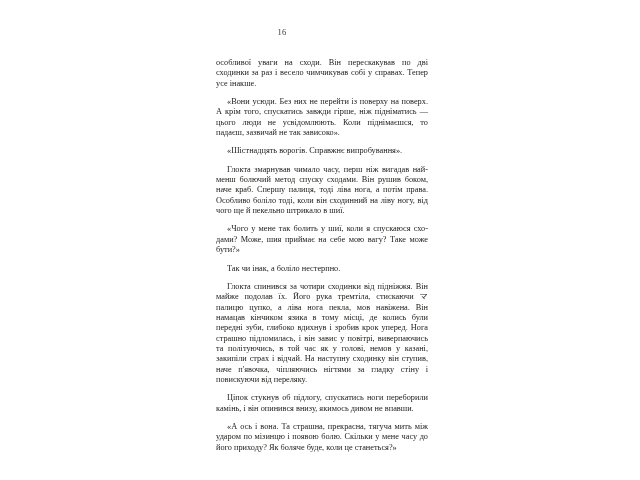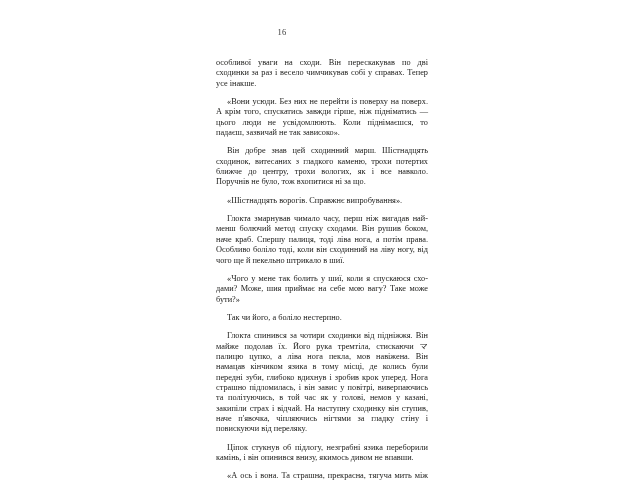--- a/index.html
+++ b/index.html
@@ -57,23 +57,22 @@
 </head>
 <body>
 
 <div class="page">
 
   <div class="folio">16</div>
 
   <div class="textblock">
     <p class="noindent">особливої уваги на сходи. Він перескакував по дві сходинки за раз і весело чимчикував собі у справах. Тепер усе інакше.</p>
     <p class="mono">«Вони усюди. Без них не перейти із поверху на поверх. А крім того, спускатись завжди гірше, ніж підніма­тись — цього люди не усвідомлюють. Коли піднімаєш­ся, то падаєш, зазвичай не так зависоко».</p>
-    <p>Він добре знав цей сходинний марш. Шістнадцять сходинок, витесаних з гладкого каменю, трохи потертих ближче до центру, трохи вологих, як і все навколо. Поручнів не було, тож вхопитися ні за що.</p>
     <p class="mono">«Шістнадцять ворогів. Справжнє випробування».</p>
     <p>Глокта змарнував чимало часу, перш ніж вигадав най­менш болючий метод спуску сходами. Він рушив боком, наче краб. Спершу палиця, тоді ліва нога, а потім права. Особливо боліло тоді, коли він сходинний на ліву ногу, від чого ще й пекельно штрикало в шиї.</p>
     <p class="mono">«Чого у мене так болить у шиї, коли я спускаюся схо­дами? Може, шия приймає на себе мою вагу? Таке може бути?»</p>
-    <p>Так чи його, а боліло нестерпно.</p>
+    <p>Так чи інак, а боліло нестерпно.</p>
     <p>Глокта спинився за чотири сходинки від підніжжя. Він майже подолав їх. Його рука тремтіла, стискаючи マ палицю цупко, а ліва нога пекла, мов навіжена. Він намацав кінчиком язика в тому місці, де колись були передні зуби, глибоко вдих­нув і зробив крок уперед. Нога страшно підломилась, і він завис у повітрі, виверпаючись та політуючись, в той час як у голові, немов у казані, закипіли страх і відчай. На наступну сходинку він ступив, наче п'явочка, чіпляючись нігтями за гладку стіну і повискуючи від переляку.</p>
-    <p>Ціпок стукнув об підлогу, незграбні язика переборили ка­мінь, і він опинився внизу, якимось дивом не впавши.</p>
+    <p>Ціпок стукнув об підлогу, спускатись ноги переборили ка­мінь, і він опинився внизу, якимось дивом не впавши.</p>
     <p class="mono">«А ось і вона. Та страшна, прекрасна, тягуча мить між ударом по мізинцю і появою болю. Скільки у мене часу до його приходу? Як боляче буде, коли це станеться?»</p>
   </div>
 
 </div>
 
 </body></html>

